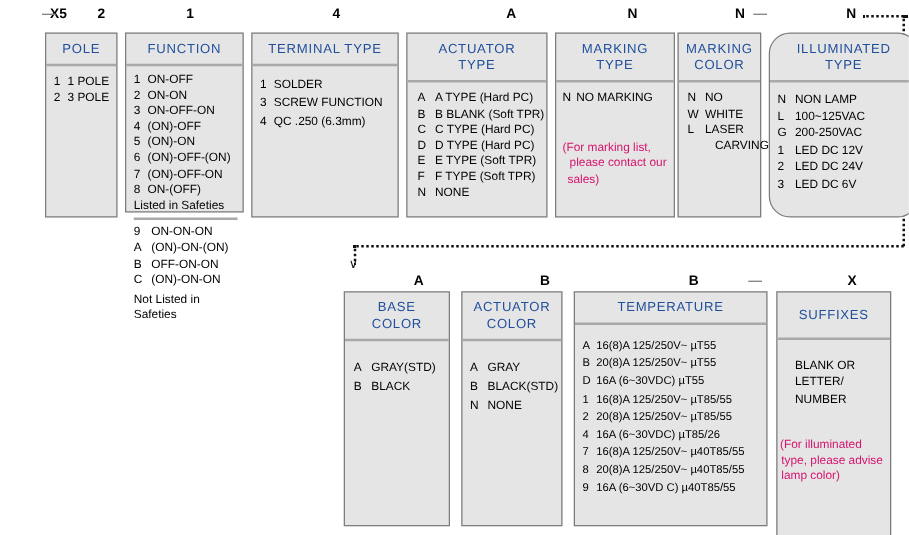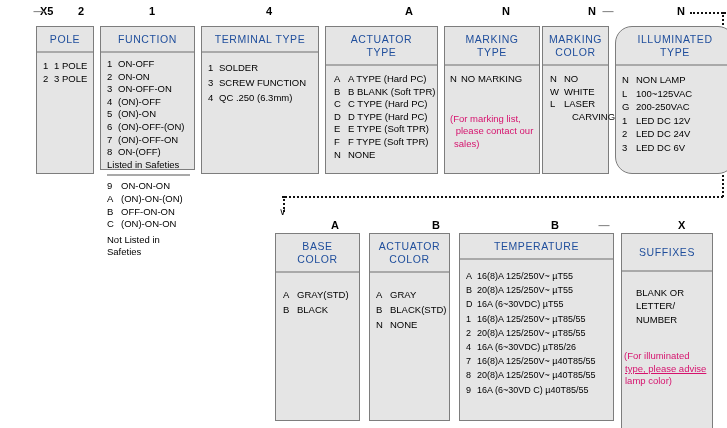--- a/index.html
+++ b/index.html
@@ -425,16 +425,16 @@
   </div>
 </div>
 
 <div class="box" style="left:621px; top:233px; width:92px; height:232px;">
   <div class="box-hd" style="padding:12px 2px 11px 2px;">SUFFIXES</div>
   <div class="box-body" style="padding-top:14px; padding-left:14px;">
     <div class="plain">BLANK OR</div>
     <div class="plain">LETTER/</div>
     <div class="plain">NUMBER</div>
     <div class="pink" style="margin-top:24px; margin-left:-12px;">(For illuminated</div>
-    <div class="pink" style="margin-left:-11px;text-decoration:underline;">type, please advise</div>
+    <div class="pink" style="margin-left:-11px;">type, please advise</div>
     <div class="pink" style="margin-left:-11px;">lamp color)</div>
   </div>
 </div>
 
 </body></html>

